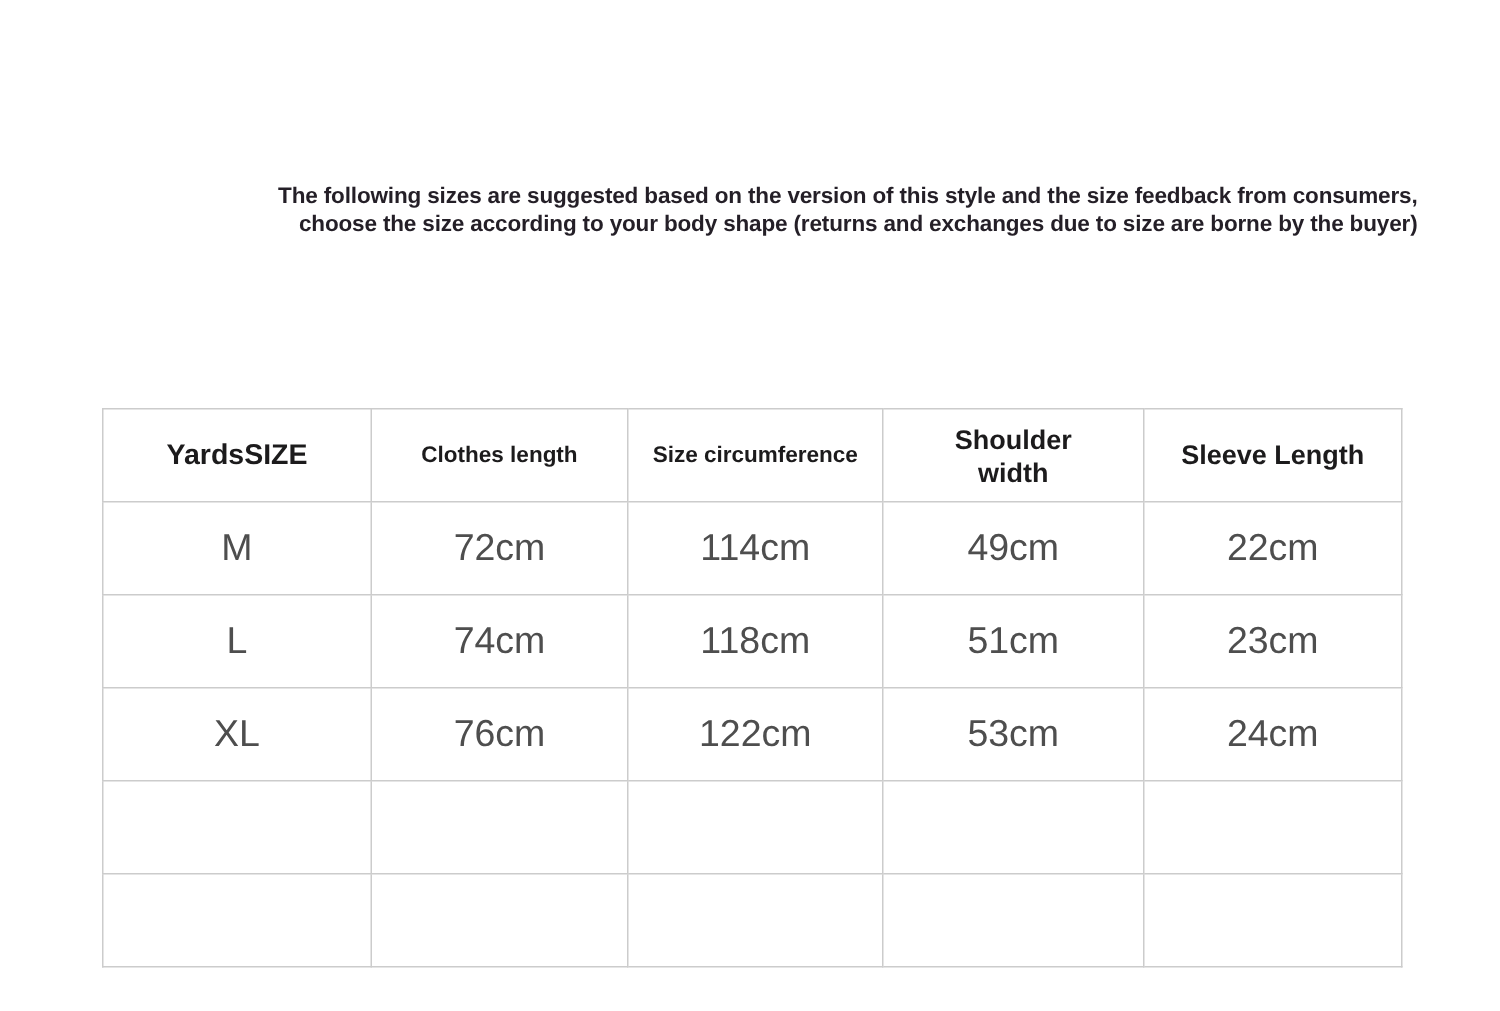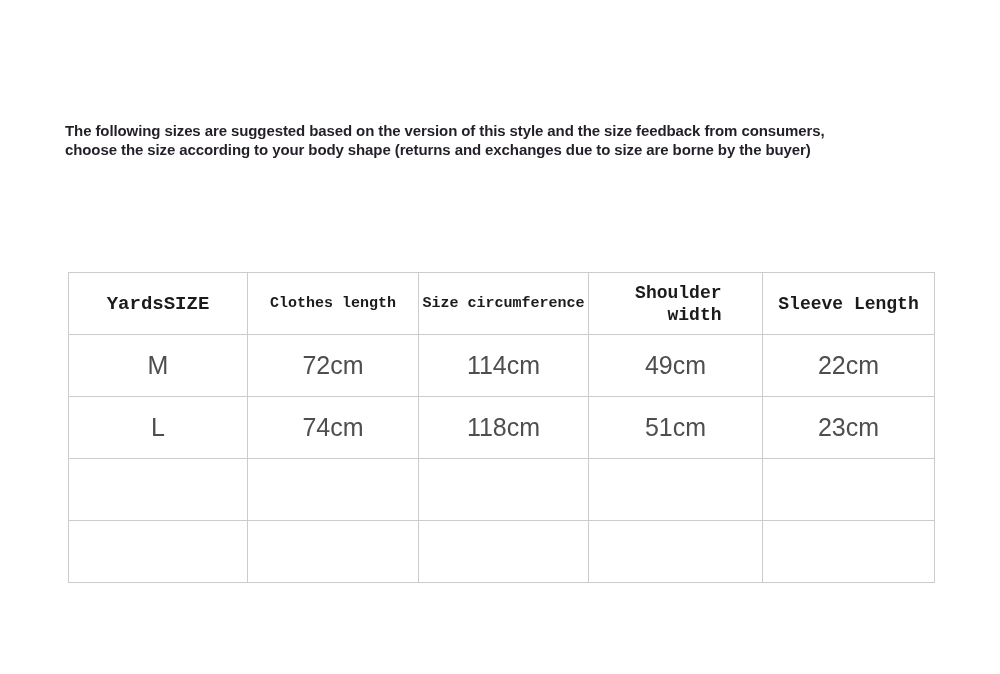--- a/index.html
+++ b/index.html
@@ -29,21 +29,21 @@
     position: absolute;
     left: 65px;
     top: 121px;
     width: 880px;
     font-size: 15px;
     font-weight: bold;
     color: #241f27;
     line-height: 19px;
     letter-spacing: -0.1px;
   }
-  .rec-body .line { white-space: nowrap; }
+  .rec-body .line { white-space: nowrap; text-align: right; }
   .chart-title-bar {
     position: absolute;
     left: 68px;
     top: 207px;
     width: 867px;
     height: 65px;
     background: #5591ba;
   }
   .chart-title-bar .bar-title {
     display: inline-block;
@@ -63,30 +63,30 @@
     table-layout: fixed;
   }
   table.size-table th,
   table.size-table td {
     border: 1px solid #cccccc;
     text-align: center;
     vertical-align: middle;
     padding: 0;
     overflow: hidden;
   }
-  table.size-table thead tr { height: 62px; font-family: Liberation Mono, monospace; }
+  table.size-table thead tr { height: 62px; }
   table.size-table tbody tr { height: 62px; }
   th { font-weight: bold; color: #1c1b1c; }
   th.c0 { font-size: 19px; }
   th.c1, th.c2 { font-size: 15px; margin-top: 41px; }
   th.c3, th.c4 { font-size: 18px; }
   th.c3 .wrap-narrow {
     display: inline-block;
     max-width: 92px;
-    text-align: right;
+    text-align: center;
     line-height: 22px;
   }
   td {
     font-size: 25px;
     font-weight: normal;
     color: #4e4e4e;
   }
 </style>
 </head>
 <body>
@@ -136,20 +136,27 @@
         <td>22cm</td>
       </tr>
       <tr>
         <td>L</td>
         <td>74cm</td>
         <td>118cm</td>
         <td>51cm</td>
         <td>23cm</td>
       </tr>
       <tr>
+        <td>XL</td>
+        <td>76cm</td>
+        <td>122cm</td>
+        <td>53cm</td>
+        <td>24cm</td>
+      </tr>
+      <tr>
         <td></td>
         <td></td>
         <td></td>
         <td></td>
         <td></td>
       </tr>
       <tr>
         <td></td>
         <td></td>
         <td></td>

